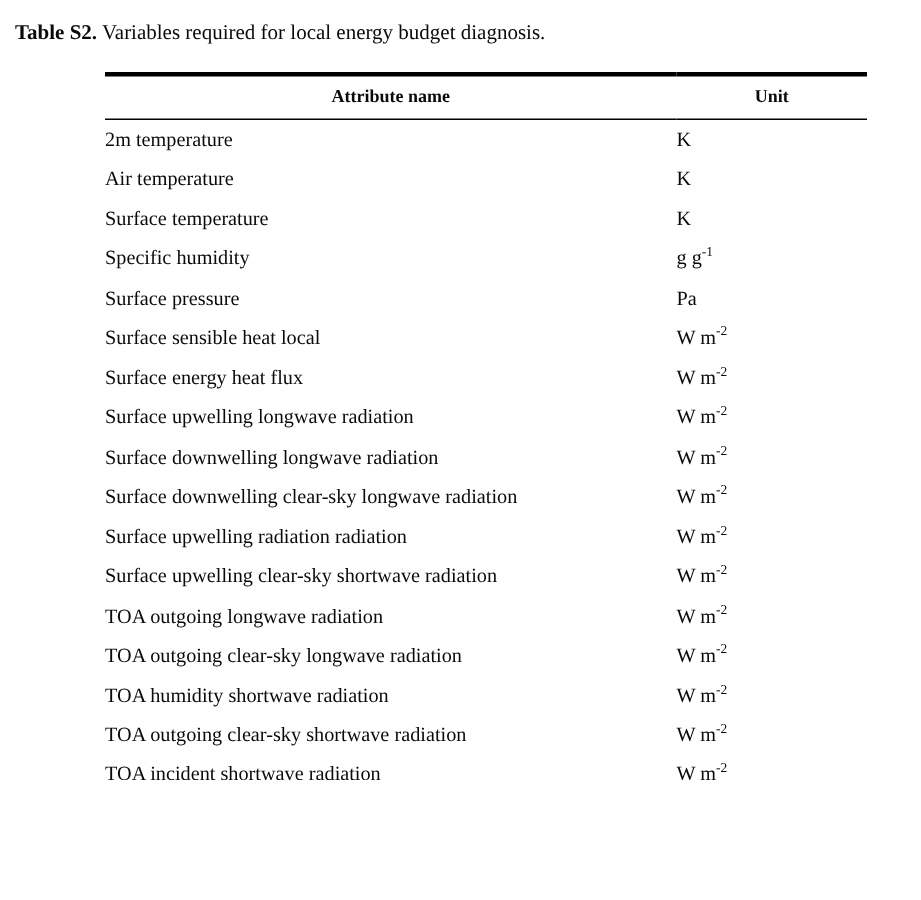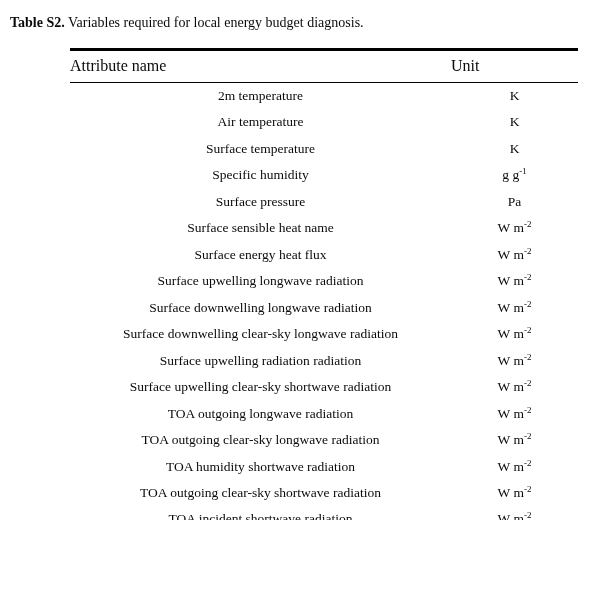--- a/index.html
+++ b/index.html
@@ -31,30 +31,30 @@
   .caption b { font-weight: bold; }
   table.data-table {
     width: 508px;
     margin: 16px 0 0 70px;
     border-collapse: collapse;
     border-top: 3px solid var(--rule);
     border-bottom: 3px solid var(--rule);
     table-layout: fixed;
   }
   table.data-table th {
-    font-size: 16px;
-    font-weight: normal;
-    text-align: left;
+    font-size: 12px;
+    font-weight: bold;
+    text-align: center;
     padding: 6px 0 7px 0;
     border-bottom: 1.5px solid var(--rule);
     color: var(--text);
   }
   table.data-table td {
     font-size: 13.5px;
-    text-align: center;
+    text-align: left;
     height: 26.5px;
     padding: 0;
     vertical-align: middle;
     color: var(--text);
   }
   col.attr-col { width: 75%; }
   col.unit-col { width: 25%; }
   sup.unit-exp {
     font-size: 9px;
     line-height: 0;
@@ -92,21 +92,21 @@
         </tr>
         <tr>
           <td>Specific humidity</td>
           <td><span>g g</span><sup class="unit-exp">-1</sup></td>
         </tr>
         <tr>
           <td>Surface pressure</td>
           <td><span>Pa</span><sup class="unit-exp"></sup></td>
         </tr>
         <tr>
-          <td>Surface sensible heat name</td>
+          <td>Surface sensible heat local</td>
           <td><span>W m</span><sup class="unit-exp">-2</sup></td>
         </tr>
         <tr>
           <td>Surface energy heat flux</td>
           <td><span>W m</span><sup class="unit-exp">-2</sup></td>
         </tr>
         <tr>
           <td>Surface upwelling longwave radiation</td>
           <td><span>W m</span><sup class="unit-exp">-2</sup></td>
         </tr>

